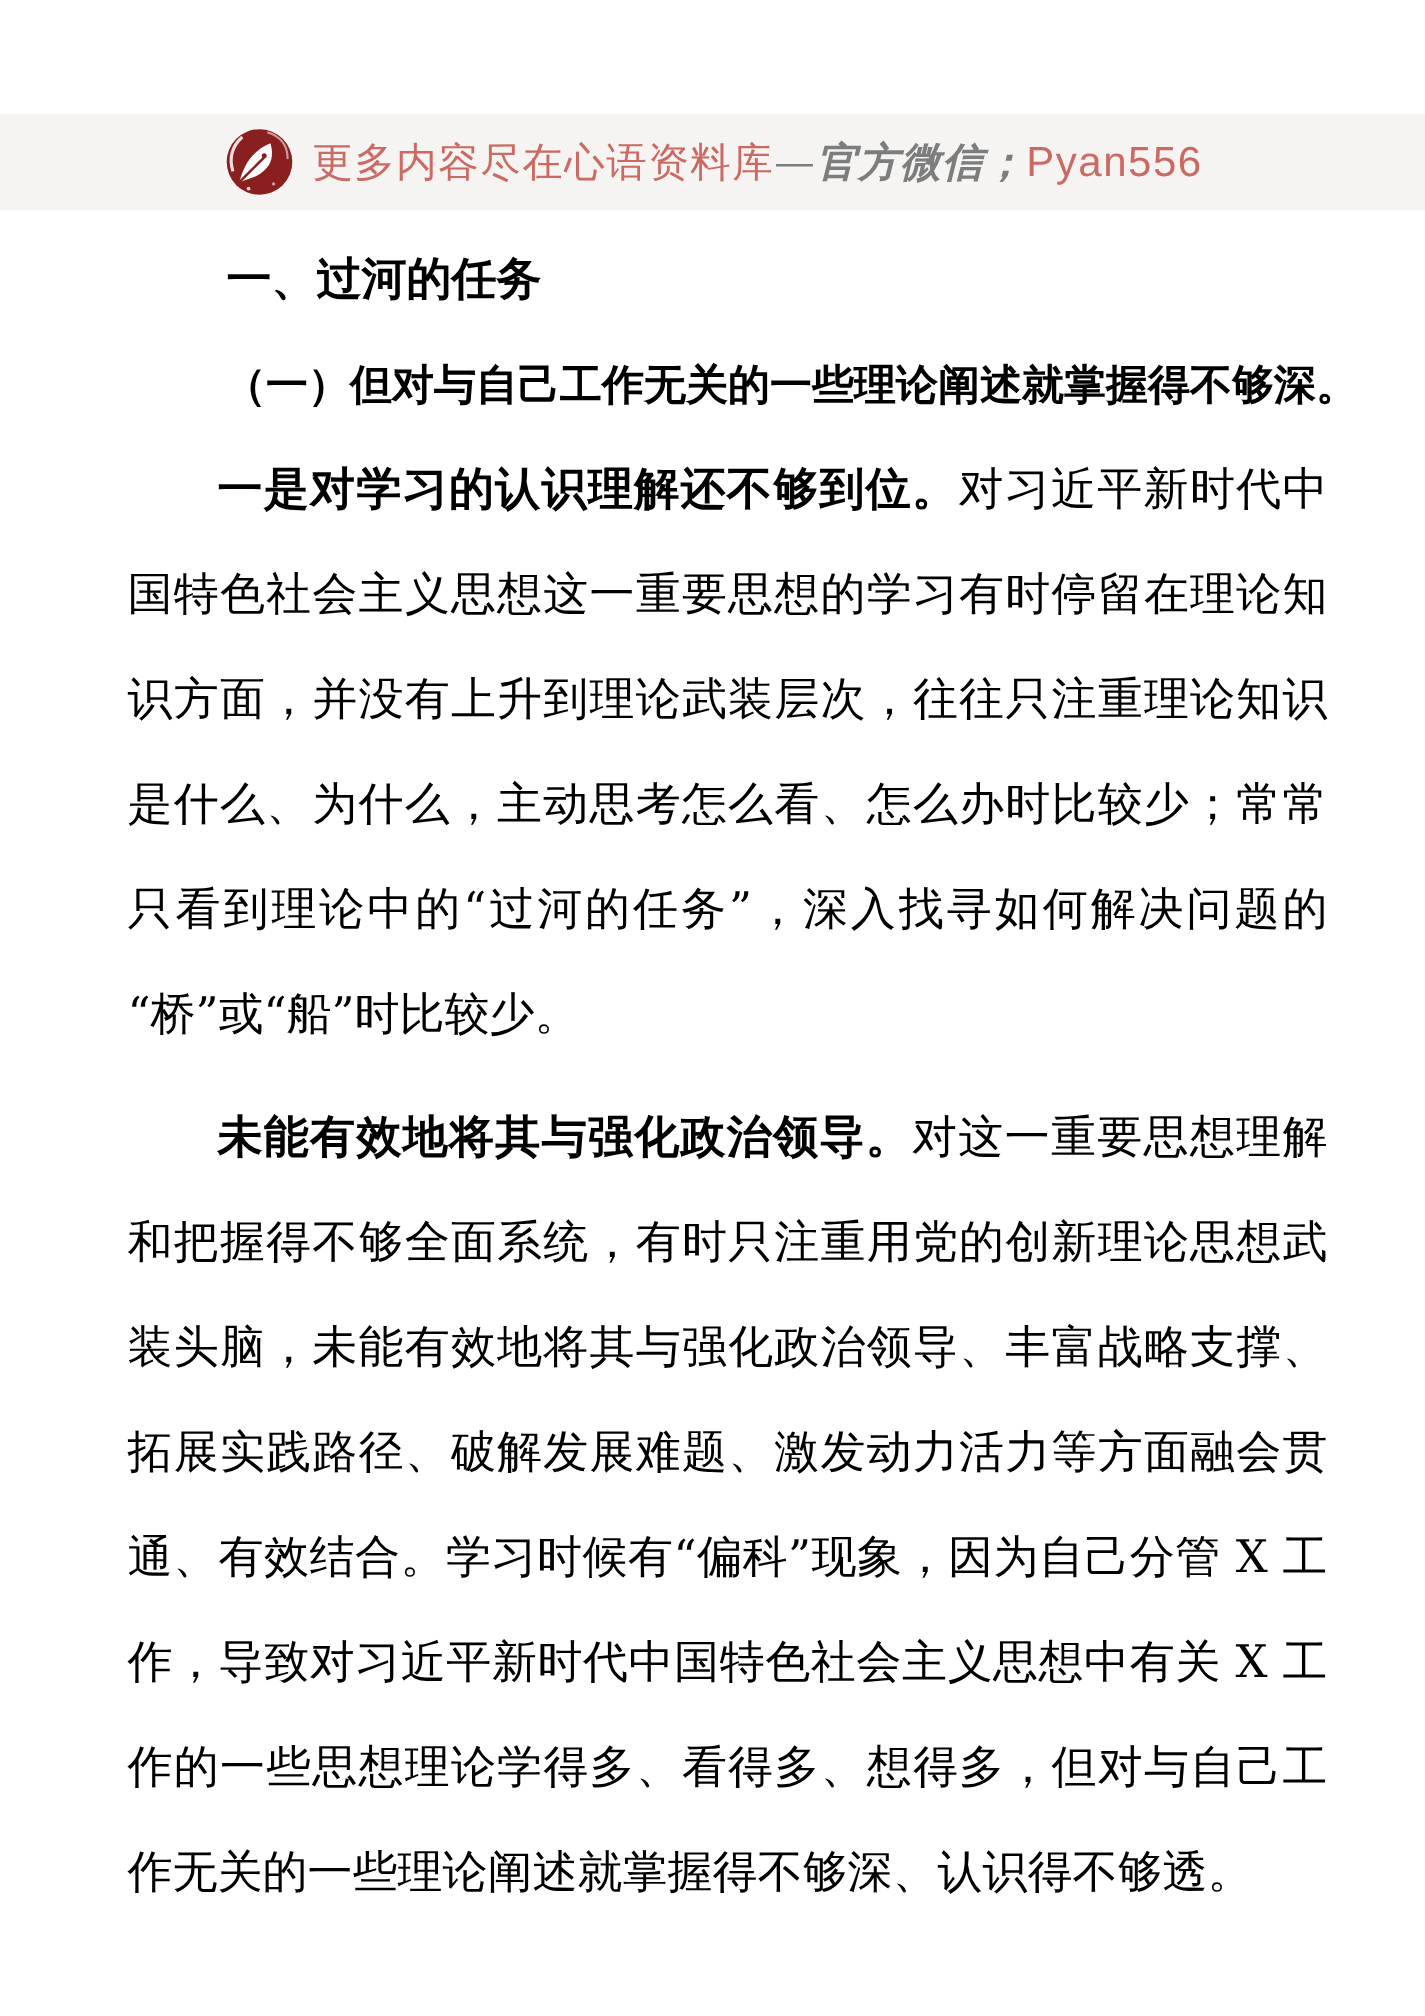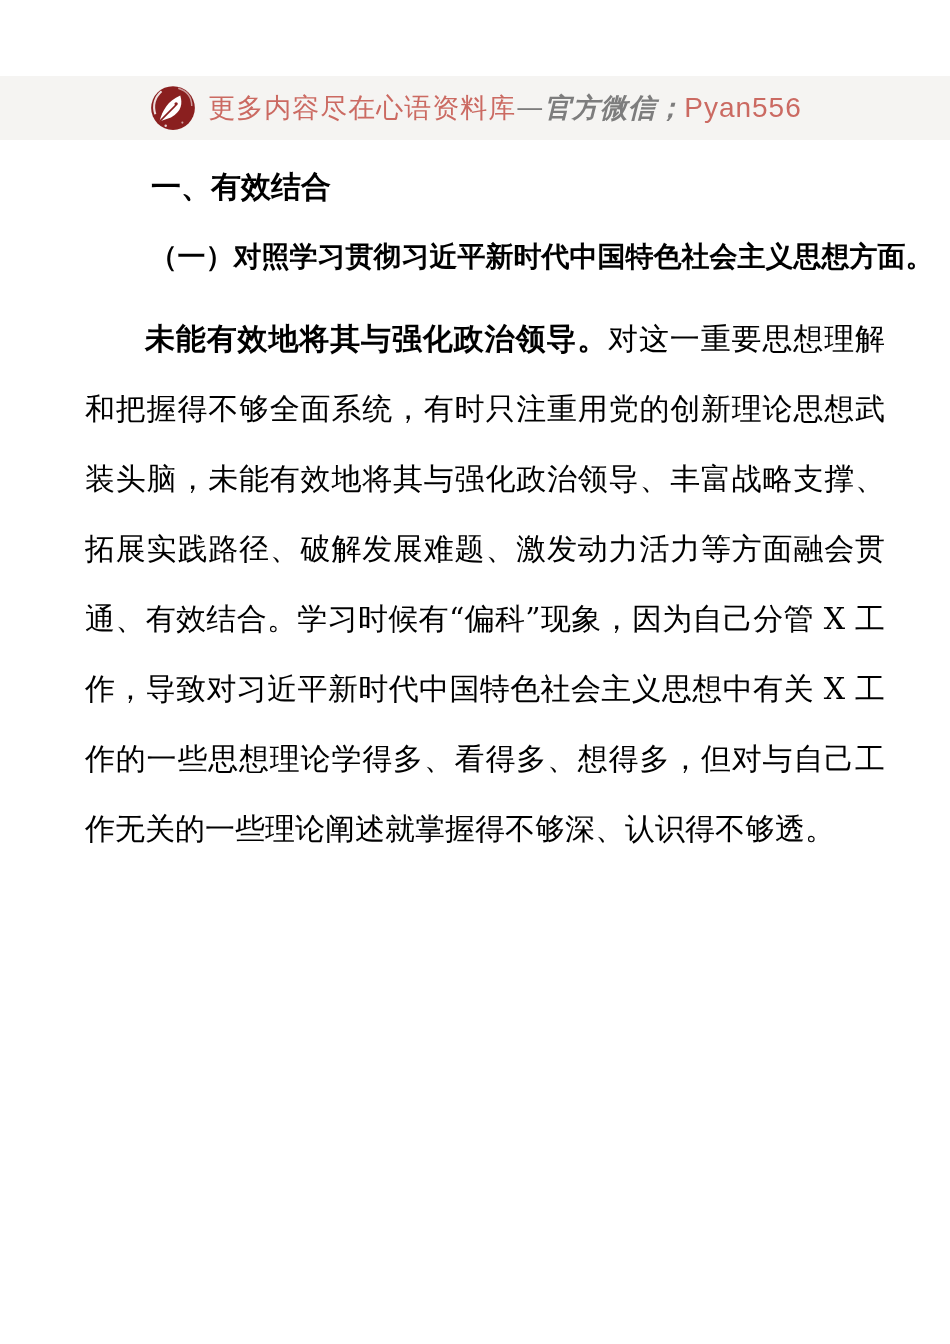--- a/index.html
+++ b/index.html
@@ -75,20 +75,21 @@
         <circle cx="17" cy="41" r="1.2" fill="#ffffff" opacity="0.8"></circle>
         <circle cx="33" cy="38" r="1" fill="#ffffff" opacity="0.6"></circle>
       </svg>
     </span>
     <span class="brand-text">
       <span class="brand-site">更多内容尽在心语资料库</span><span class="brand-sep">—</span><span class="brand-wechat">官方微信；</span><span class="brand-account">Pyan556</span>
     </span>
   </div>
 
   <div class="doc">
-    <div class="doc-title">一、有效结合</div>
-    <div class="doc-heading">（一）对照学习贯彻习近平新时代中国特色社会主义思想方面。</div>
+    <div class="doc-title">一、过河的任务</div>
+    <div class="doc-heading">（一）但对与自己工作无关的一些理论阐述就掌握得不够深。</div>
 
+    <p class="para-1"><span class="para-lead">一是对学习的认识理解还不够到位。</span><span>对习近平新时代中国特色社会主义思想这一重要思想的学习有时停留在理论知识方面，并没有上升到理论武装层次，往往只注重理论知识是什么、为什么，主动思考怎么看、怎么办时比较少；常常只看到理论中的“过河的任务”，深入找寻如何解决问题的“桥”或“船”时比较少。</span></p>
 
     <p class="para-2"><span class="para-lead">未能有效地将其与强化政治领导。</span><span>对这一重要思想理解和把握得不够全面系统，有时只注重用党的创新理论思想武装头脑，未能有效地将其与强化政治领导、丰富战略支撑、拓展实践路径、破解发展难题、激发动力活力等方面融会贯通、有效结合。学习时候有“偏科”现象，因为自己分管 X 工作，导致对习近平新时代中国特色社会主义思想中有关 X 工作的一些思想理论学得多、看得多、想得多，但对与自己工作无关的一些理论阐述就掌握得不够深、认识得不够透。</span></p>
   </div>
 
 </div>
 
 </body></html>

